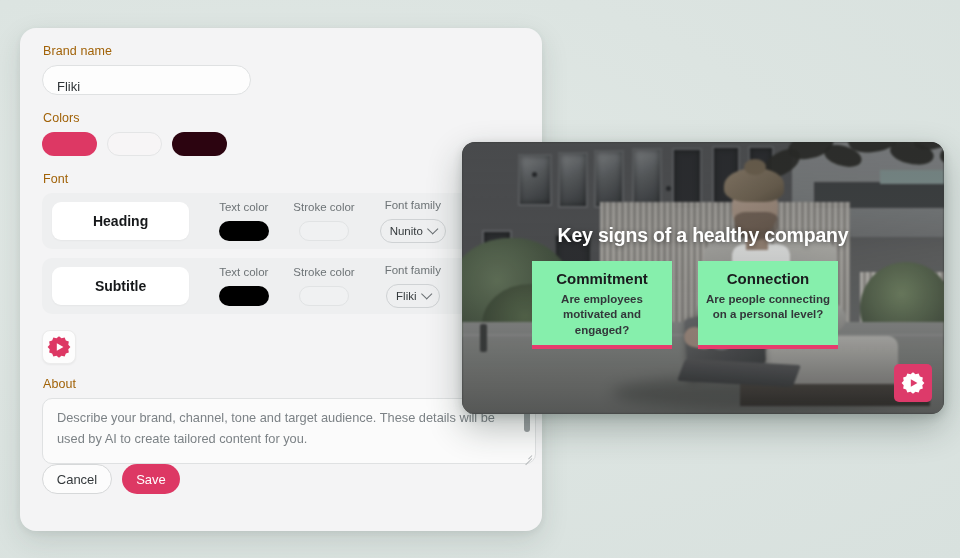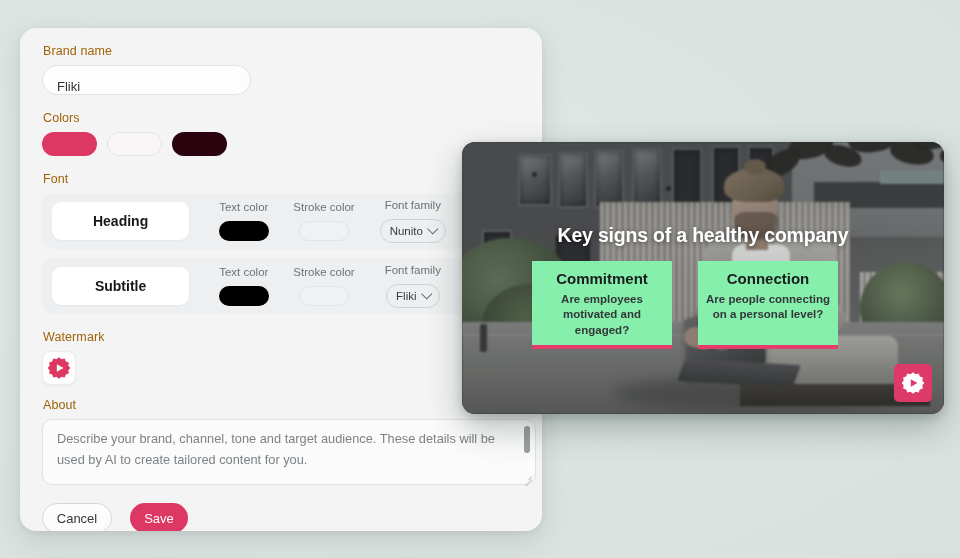--- a/index.html
+++ b/index.html
@@ -178,21 +178,21 @@
   .ta-resize i {
     position: absolute;
     right: 0;
     height: 1px;
     background: #b6babc;
     transform-origin: right center;
     transform: rotate(-45deg);
   }
 
   
-  .btn-row { display: flex; gap: 18px; margin-top: 18px; }
+  .btn-row { display: flex; gap: 10px; }
   .btn {
     height: 30px;
     border-radius: 16px;
     display: flex; align-items: center; justify-content: center;
     font-size: 13px;
     box-sizing: border-box;
   }
   .btn-cancel {
     width: 70px;
     border: 1px solid #d6d8d9;
@@ -560,21 +560,20 @@
           <div class="col-label">Font family</div>
           <div class="select-pill">
             <span>Fliki</span>
             <span class="chev"></span>
           </div>
         </div>
       </div>
     </div>
 
     <div class="group" style="margin-bottom:13px;">
-      <div class="field-label">Watermark</div>
       <div class="wm-tile">
         <svg width="24" height="24" viewBox="0 0 40 40">
           <path d="M20 2 L24.2 5.3 L29.4 4.3 L31.4 9.2 L36.4 11 L35.5 16.2 L39 20 L35.5 23.8 L36.4 29 L31.4 30.8 L29.4 35.7 L24.2 34.7 L20 38 L15.8 34.7 L10.6 35.7 L8.6 30.8 L3.6 29 L4.5 23.8 L1 20 L4.5 16.2 L3.6 11 L8.6 9.2 L10.6 4.3 L15.8 5.3 Z" fill="#dd3864"></path>
           <path d="M16.4 13.6 L27.4 20 L16.4 26.4 Z" fill="#ffffff"></path>
         </svg>
       </div>
     </div>
 
     <div class="group" style="margin-bottom:0;">
       <div class="field-label">About</div>

